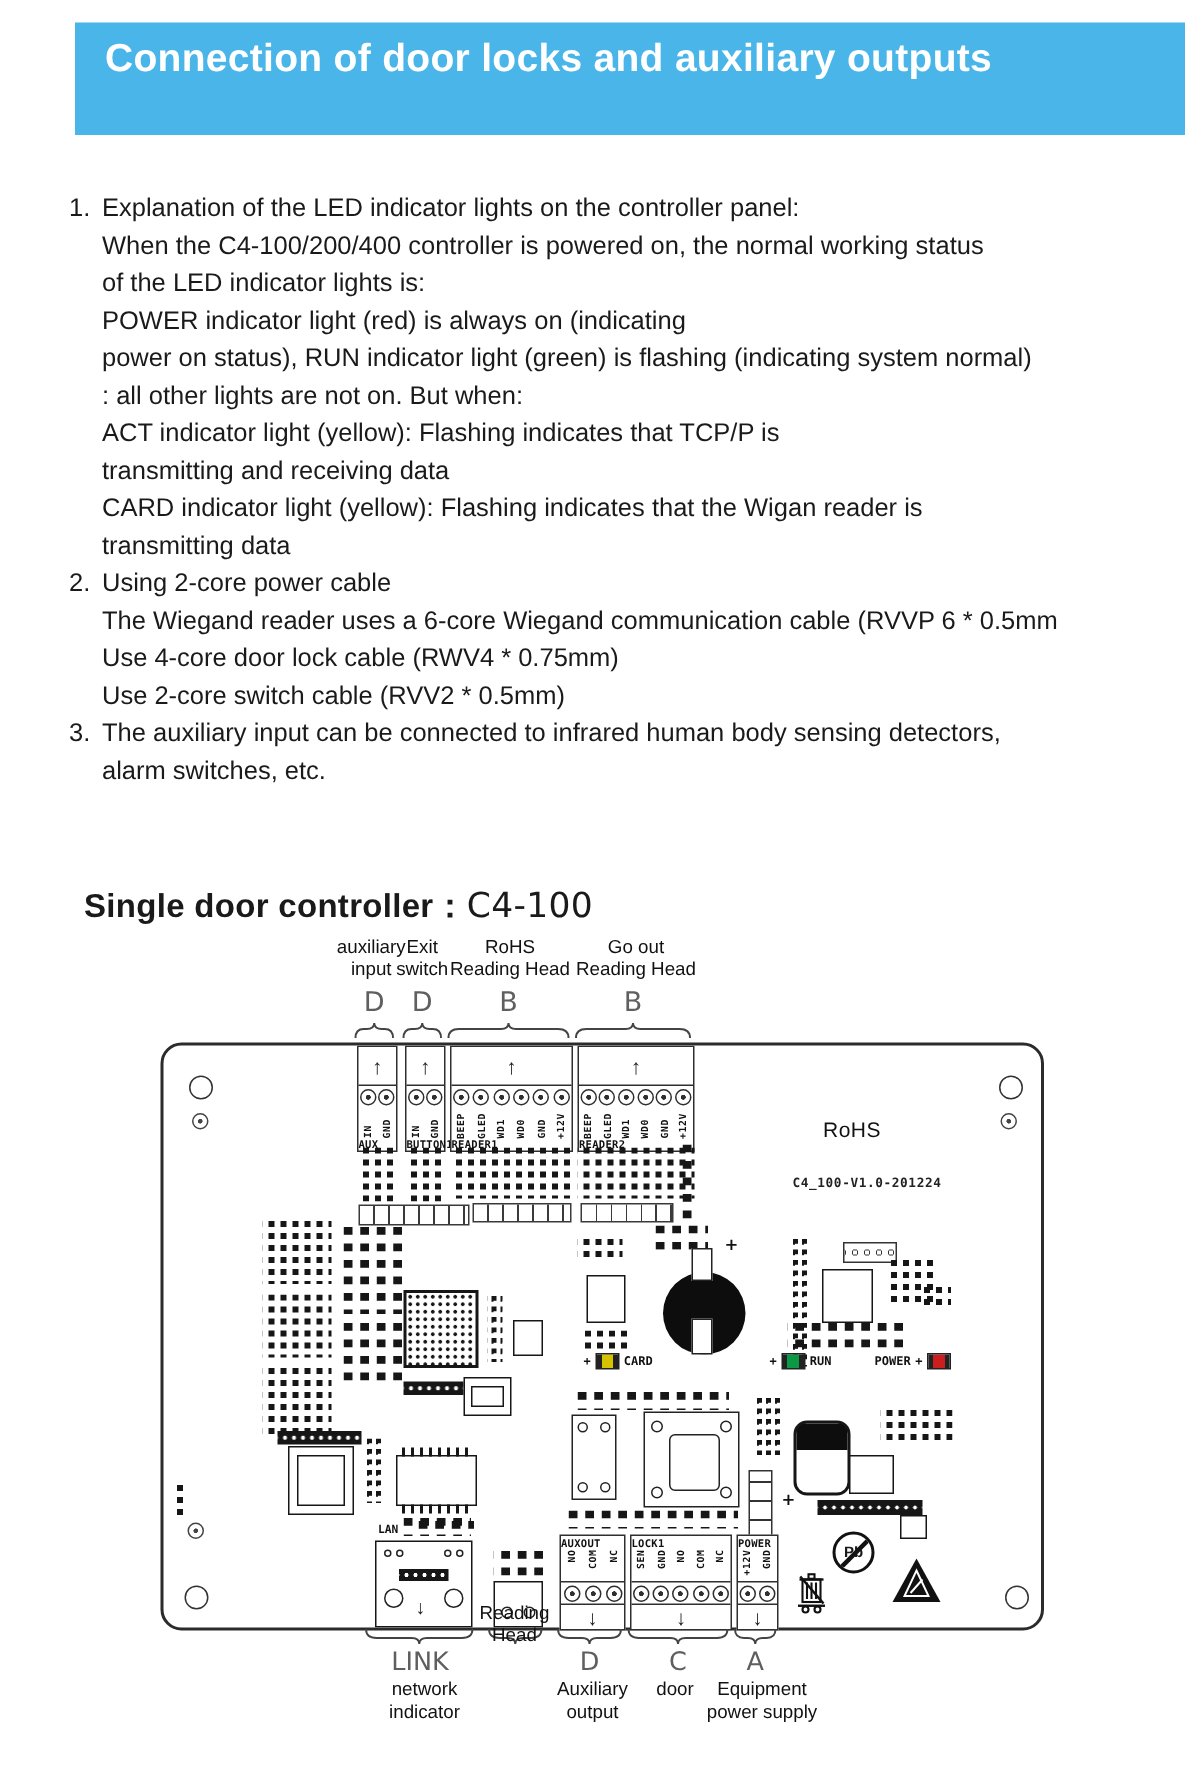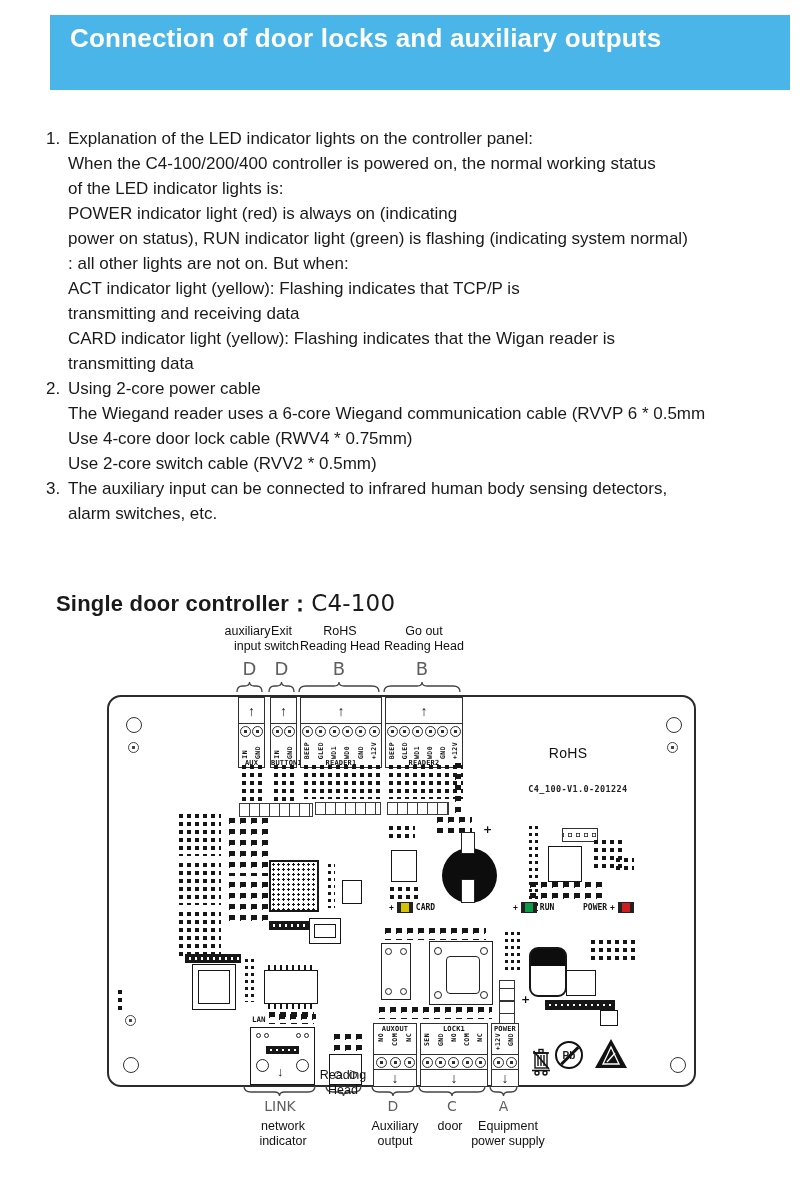--- a/index.html
+++ b/index.html
@@ -37,26 +37,26 @@
   .bblock .arrowzone{height:16px;}
   .screwzone{height:14px;display:flex;justify-content:space-around;align-items:center;}
   .tblock .screwzone{border-top:1.3px solid #2f2f2f;}
   .bblock .screwzone{border-top:1.3px solid #2f2f2f;border-bottom:1.3px solid #2f2f2f;}
   .sc{width:9px;height:9px;border:1.1px solid #2f2f2f;border-radius:50%;flex:none;
       background:radial-gradient(circle 1.6px,#2f2f2f 1.5px,transparent 1.8px);}
   .pinzone{height:21px;display:flex;justify-content:space-around;align-items:flex-end;}
   .bblock .pinzone{align-items:flex-start;}
   .pin{writing-mode:vertical-rl;transform:rotate(180deg);
        font:700 6.5px/1 "DejaVu Sans Mono",monospace;letter-spacing:.4px;color:#111;}
-  .cname{text-align:center;font:700 7px "DejaVu Sans Mono",monospace;letter-spacing:.2px;color:#111;}
+  .cname{font:700 7px "DejaVu Sans Mono",monospace;letter-spacing:.2px;color:#111;}
 
   
   .glabel{font-size:12.5px;line-height:15px;text-align:center;color:#111;}
   .gletter{font-size:18px;color:#5f5f5f;text-align:center;font-family:"DejaVu Sans",sans-serif;}
-  .gletter-b{font-size:14px;color:#5f5f5f;text-align:center;font-family:"DejaVu Sans",sans-serif;}
+  .gletter-b{font-size:17px;color:#5f5f5f;text-align:center;font-family:"DejaVu Sans",sans-serif;}
   svg.brace{overflow:visible;}
 
   
   .rohs{font-weight:normal;font-size:14px;letter-spacing:.3px;color:#111;}
   .ver{font:600 8.5px "DejaVu Sans Mono",monospace;letter-spacing:.4px;color:#222;}
   .lantxt{font:700 7.5px "DejaVu Sans Mono",monospace;color:#111;}
   .ledrow{display:flex;align-items:center;gap:3px;font:700 8px "DejaVu Sans Mono",monospace;color:#111;}
   .led{width:14px;height:9px;border:1px solid #222;
        background:linear-gradient(90deg,#222 0 3px,var(--c,#999) 3px 11px,#222 11px 14px);}
 
@@ -409,21 +409,21 @@
           <line x1="11" y1="9" x2="11" y2="20"></line>
           <line x1="14" y1="9" x2="14" y2="20"></line>
         <line x1="3" y1="7" x2="19" y2="7" stroke-width="1.6"></line>
         <rect x="9" y="3.5" width="4" height="3"></rect>
         <line x1="2" y1="24.5" x2="20" y2="24.5" stroke-width="1.6"></line>
         <circle cx="7" cy="27" r="2"></circle>
           <circle cx="15" cy="27" r="2"></circle>
         <line x1="3.5" y1="5" x2="19" y2="23" stroke-width="1.7"></line>
       </g>
     </svg>
-    <div class="abs pb" style="left:446px;top:344px">
+    <div class="abs pb" style="left:446px;top:324px">
       <span>Pb</span>
     </div>
     <svg class="abs" style="left:485px;top:341px" width="34" height="32" viewBox="0 0 34 32">
       <polygon points="17,1 33,30 1,30" fill="#111"></polygon>
       <polygon points="17,9 25,26 9,26" fill="none" stroke="#fff" stroke-width="1.3"></polygon>
       <line x1="13" y1="24" x2="21" y2="15" stroke="#fff" stroke-width="1.3"></line>
     </svg>
   </div>
 
   <svg class="abs brace" style="left:243px;top:1086px" width="73" height="10" viewBox="0 0 73 10">

